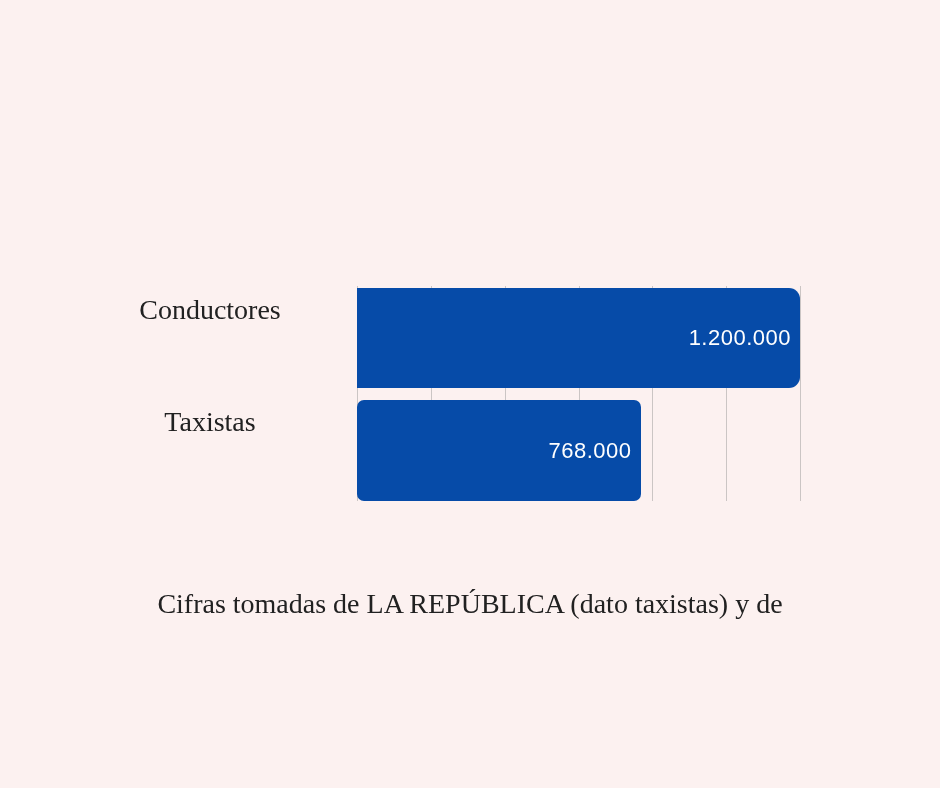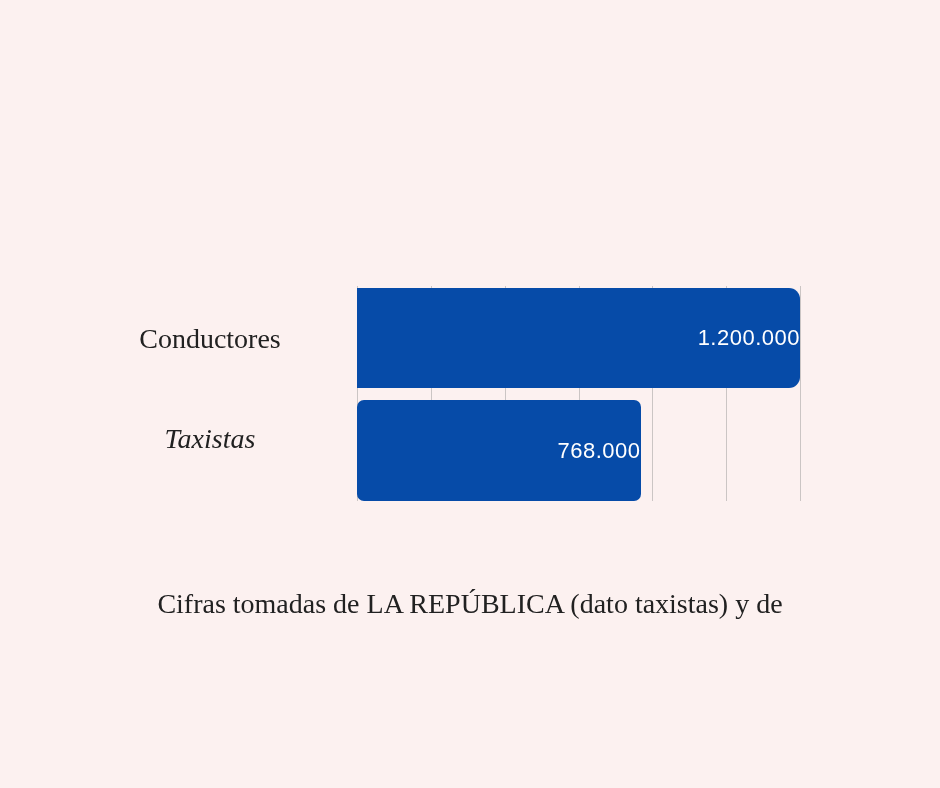--- a/index.html
+++ b/index.html
@@ -23,43 +23,44 @@
     bottom: 0;
     width: 1px;
   }
   .bar {
     position: absolute;
     left: 0;
     border-radius: 0 11px 11px 0;
     display: flex;
     align-items: center;
     justify-content: flex-end;
+    padding-right: 9px;
     box-sizing: border-box;
   }
   .bar-1 { top: 2px;   height: 100px; }
   .bar-2 { top: 114px; height: 101px; }
   .value {
     font-family: "Liberation Sans", sans-serif;
     font-size: 22px;
     letter-spacing: 0.5px;
   }
   .cat {
     position: absolute;
     left: 40px;
     width: 340px;
     text-align: center;
     font-size: 28px;
     line-height: 43px;
     color: #212121;
     display: flex;
-    flex-direction: column;
+    flex-direction: row;
     justify-content: center;
   }
   .cat-1 { top: 288px; height: 100px; }
-  .cat-2 { top: 388px; height: 101px; font-style: italic; }
+  .cat-2 { top: 400px; height: 101px; }
   .caption {
     position: absolute;
     left: 0;
     top: 582px;
     width: 940px;
     text-align: center;
     font-size: 28px;
     line-height: 44px;
     color: #212121;
   }

